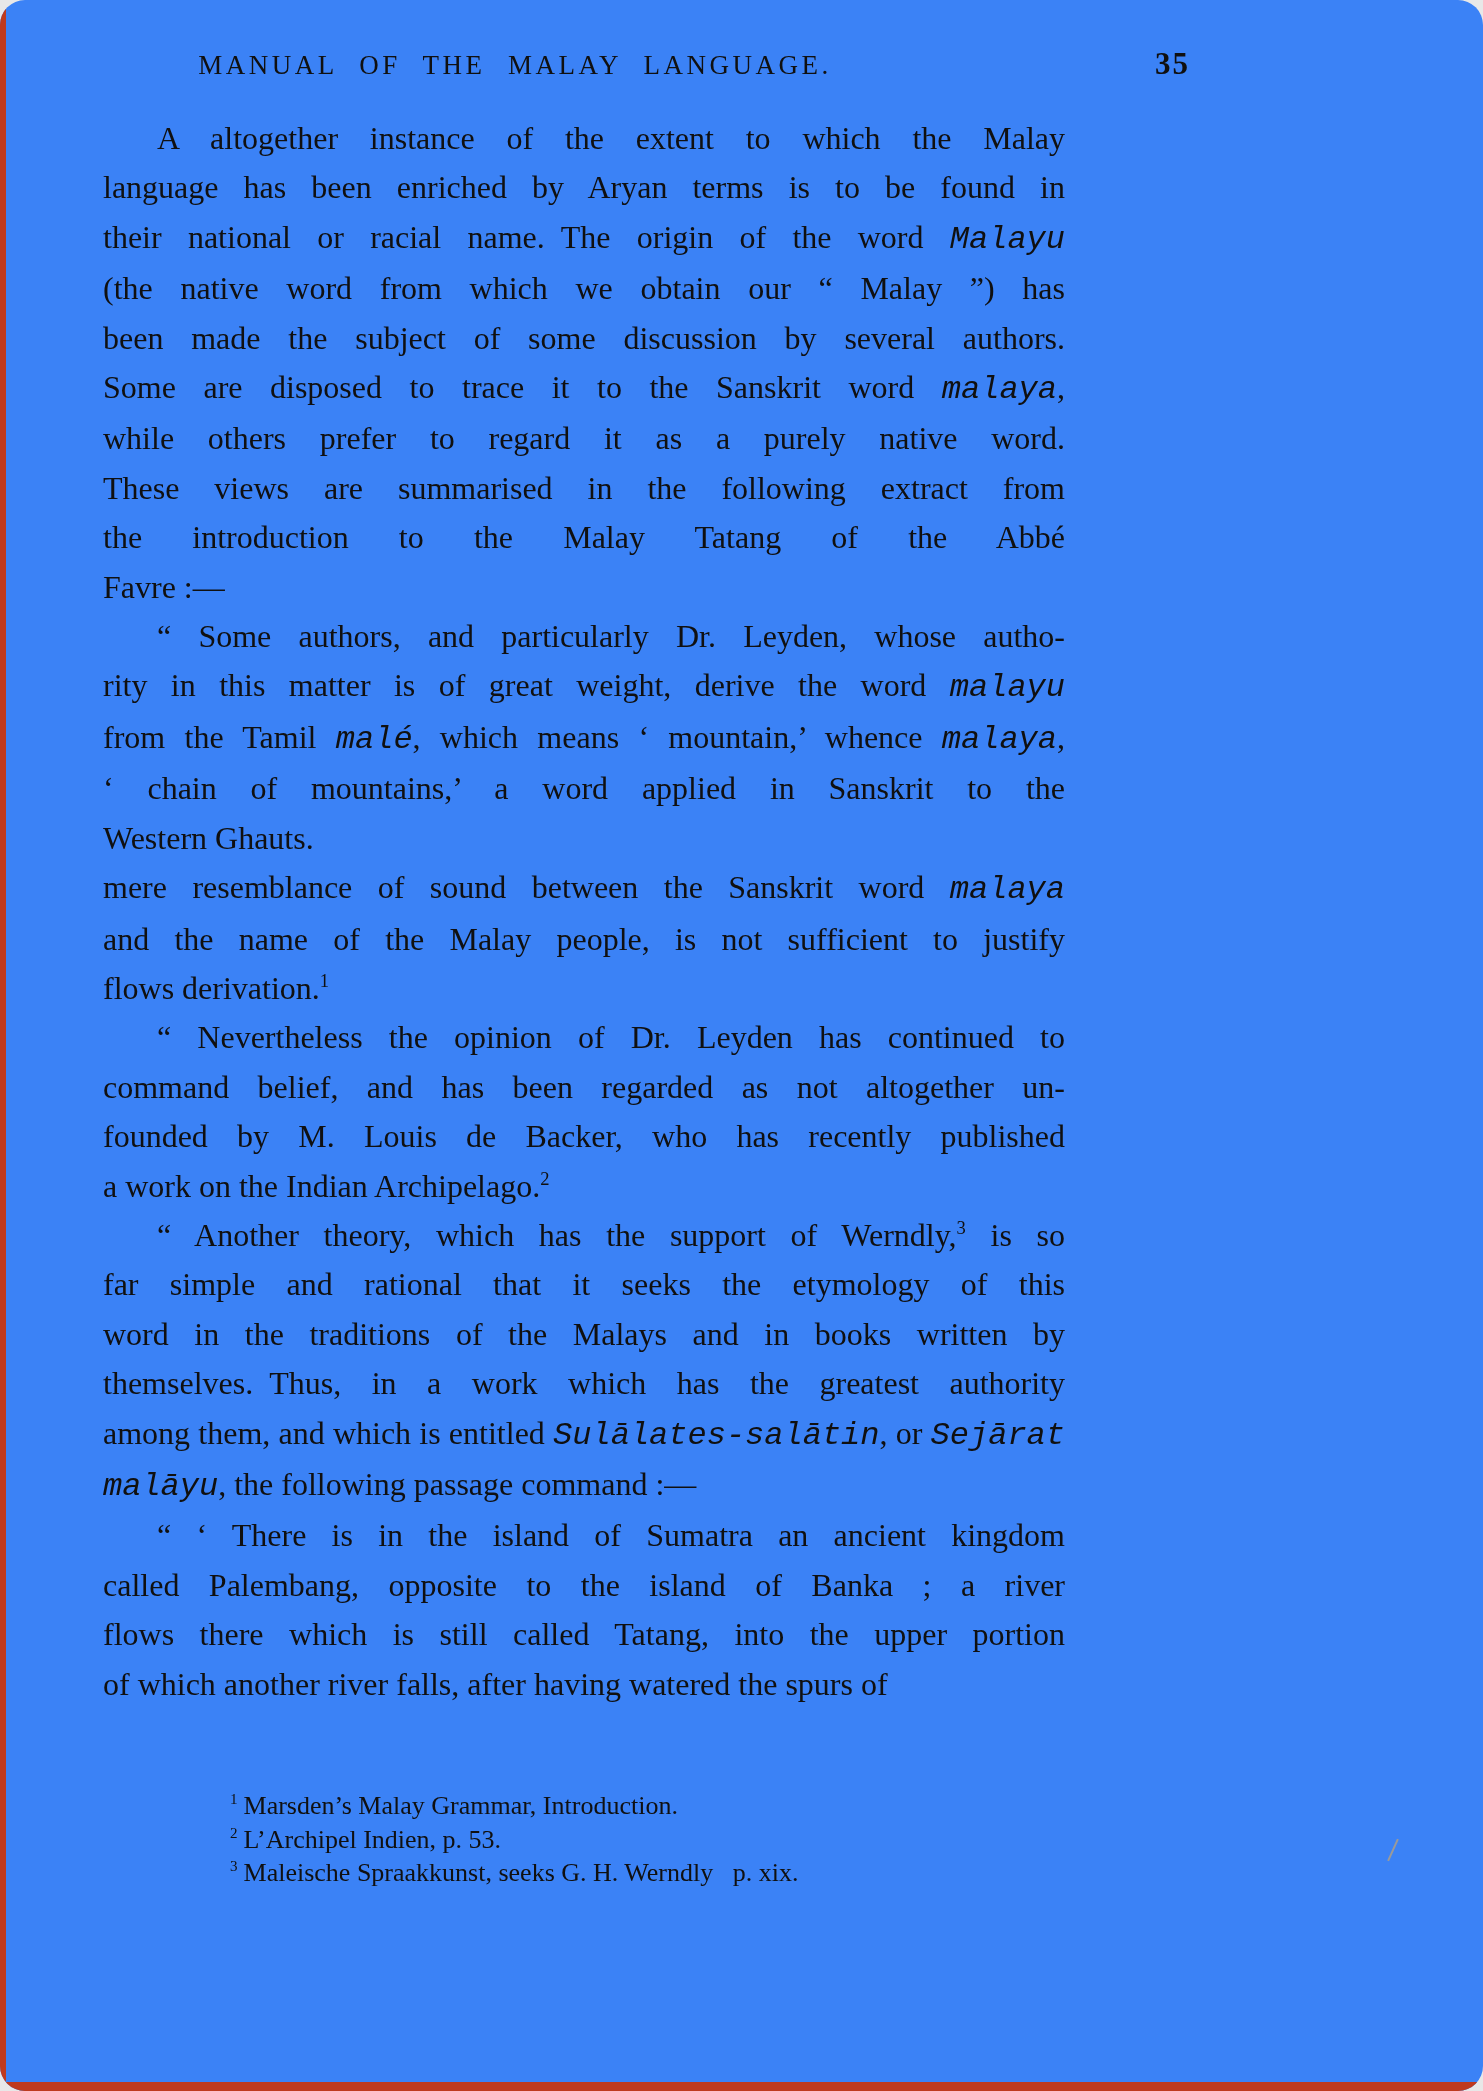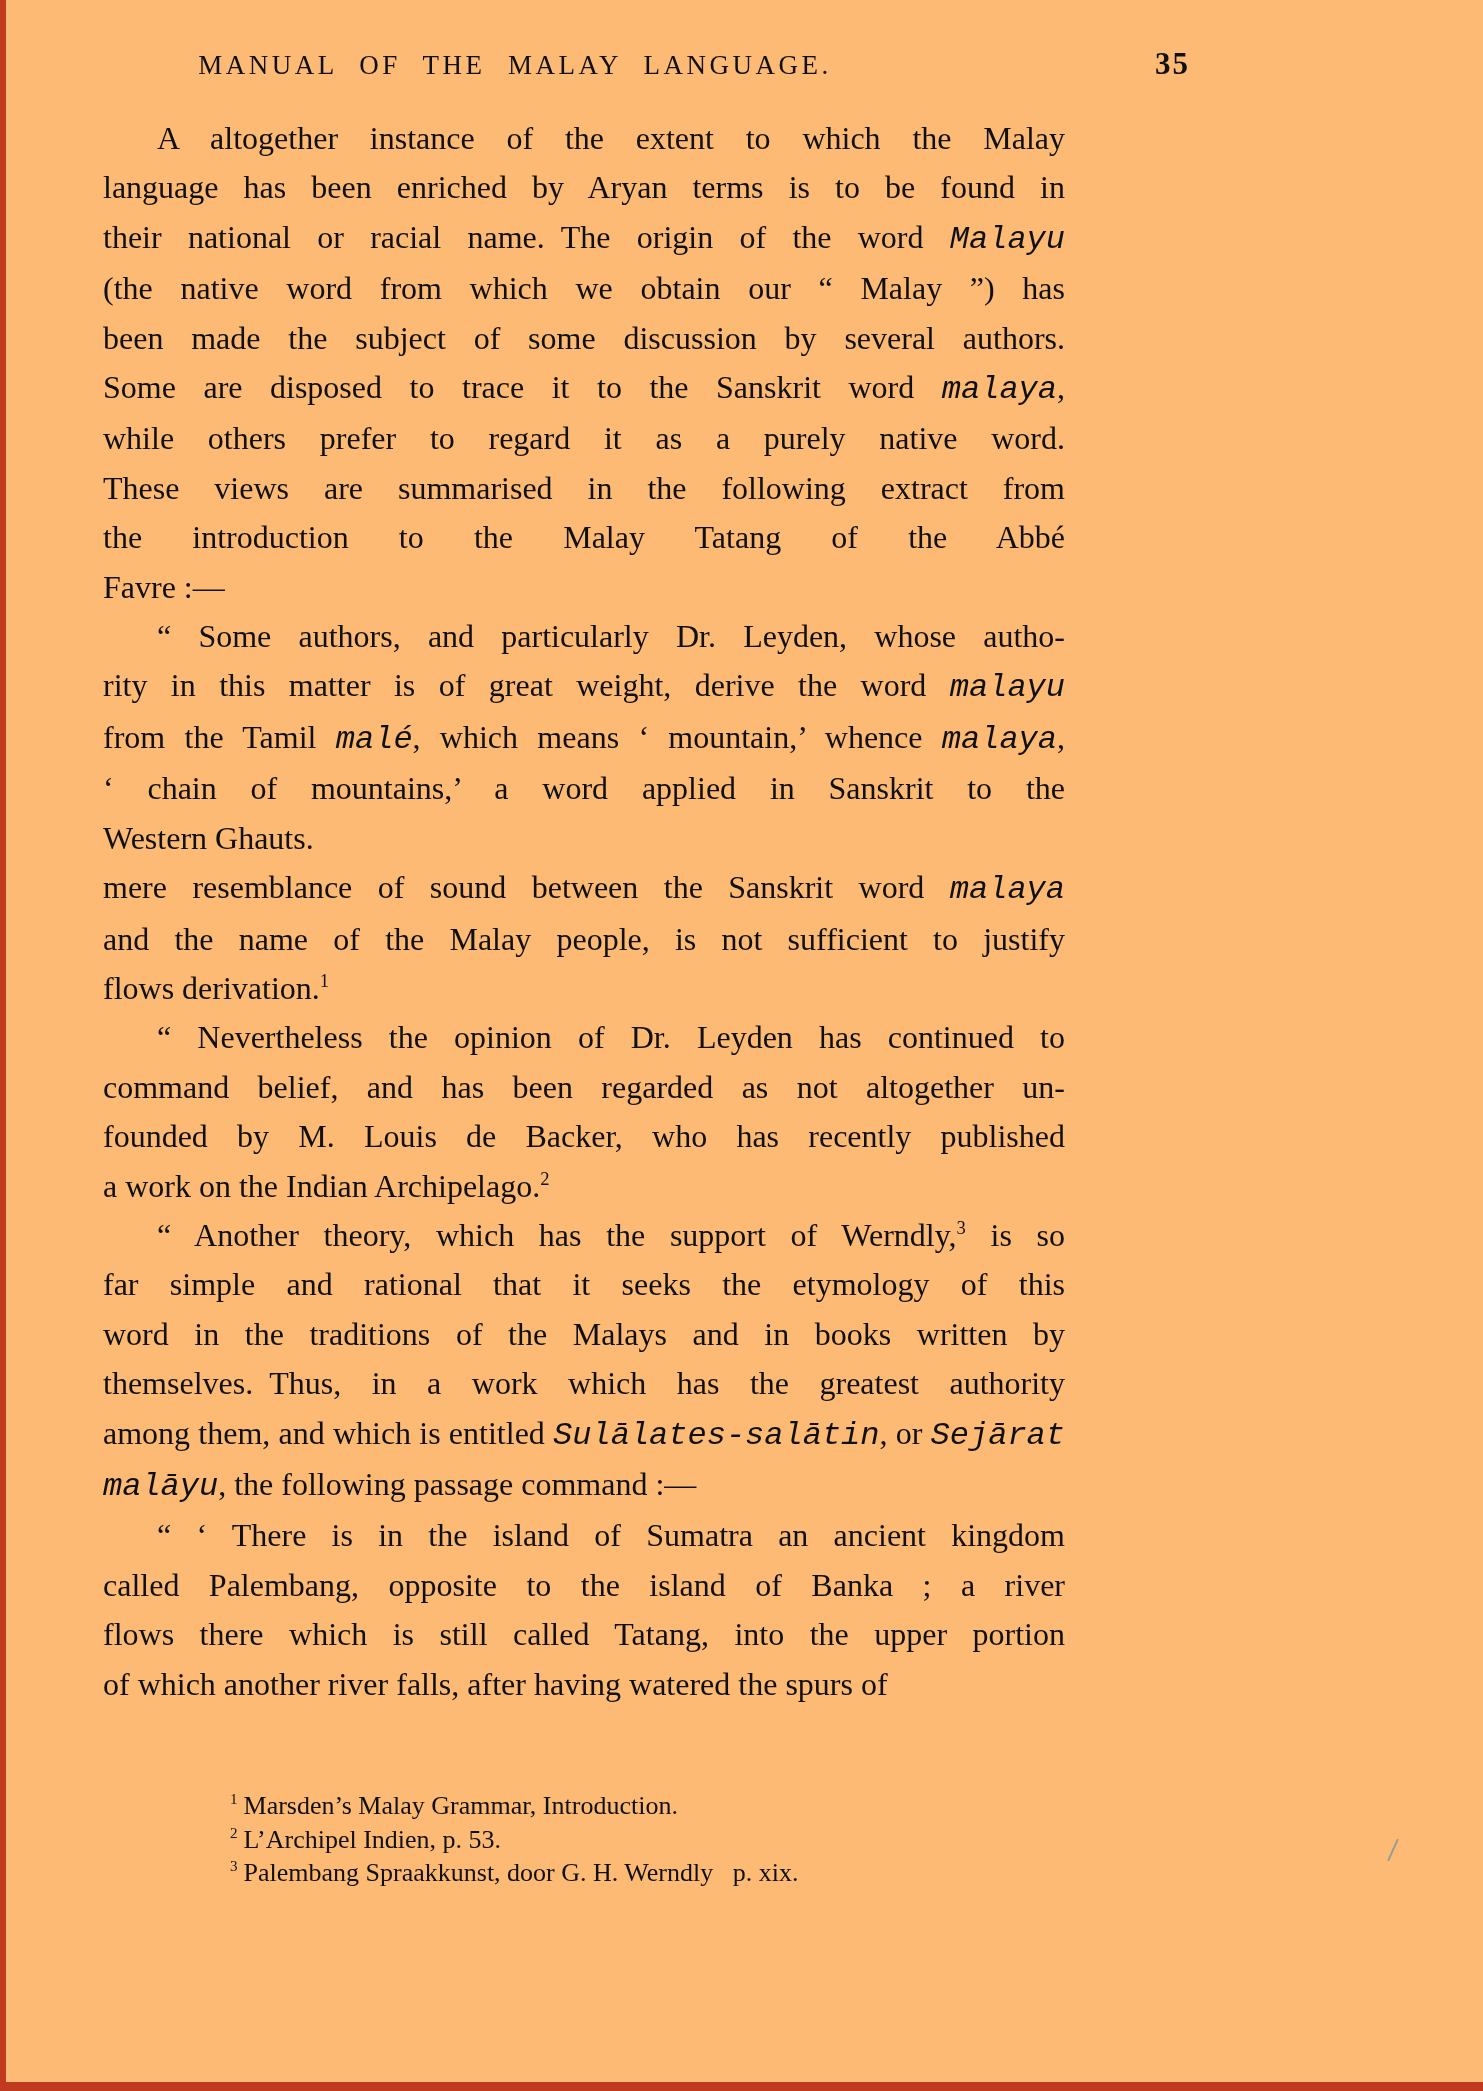--- a/index.html
+++ b/index.html
@@ -50,21 +50,21 @@
   .footnote sup{margin-right:6px;}
   .scratch{
     position:absolute;left:1392px;top:1838px;
     width:2px;height:24px;background:#9a9a9a;
     transform:rotate(24deg);
   }
 </style>
 </head>
 <body>
 
-<div class="page" style="background: #fdba74; color: rgb(16, 16, 16);">
+<div class="page" style="background: #3b82f6; color: rgb(16, 16, 16); border-radius: 25px;">
   <div class="edge-left" style="background: rgb(191, 58, 30);"></div>
   <div class="edge-bottom" style="background: rgb(191, 58, 30);"></div>
 
   <div class="running-head">MANUAL OF THE MALAY LANGUAGE.</div>
 
   <div class="pagenum">35</div>
 
   <div class="page-body">
       <div class="para">
         <div class="line indent"><span>A altogether instance of the extent to which the Malay</span></div>
@@ -108,17 +108,17 @@
         <div class="line indent"><span>“ ‘ There is in the island of Sumatra an ancient kingdom</span></div>
         <div class="line"><span>called Palembang, opposite to the island of Banka ; a river</span></div>
         <div class="line"><span>flows there which is still called Tatang, into the upper portion</span></div>
         <div class="line last"><span>of which another river falls, after having watered the spurs of</span></div>
       </div>
     </div>
 
   <div class="footnotes">
       <div class="footnote"><sup>1</sup><span>Marsden’s Malay Grammar, Introduction.</span></div>
       <div class="footnote"><sup>2</sup><span>L’Archipel Indien, p. 53.</span></div>
-      <div class="footnote"><sup>3</sup><span>Palembang Spraakkunst, door G. H. Werndly  p. xix.</span></div>
+      <div class="footnote"><sup>3</sup><span>Maleische Spraakkunst, seeks G. H. Werndly  p. xix.</span></div>
     </div>
 
   <div class="scratch"></div>
 </div>
 
 </body></html>

